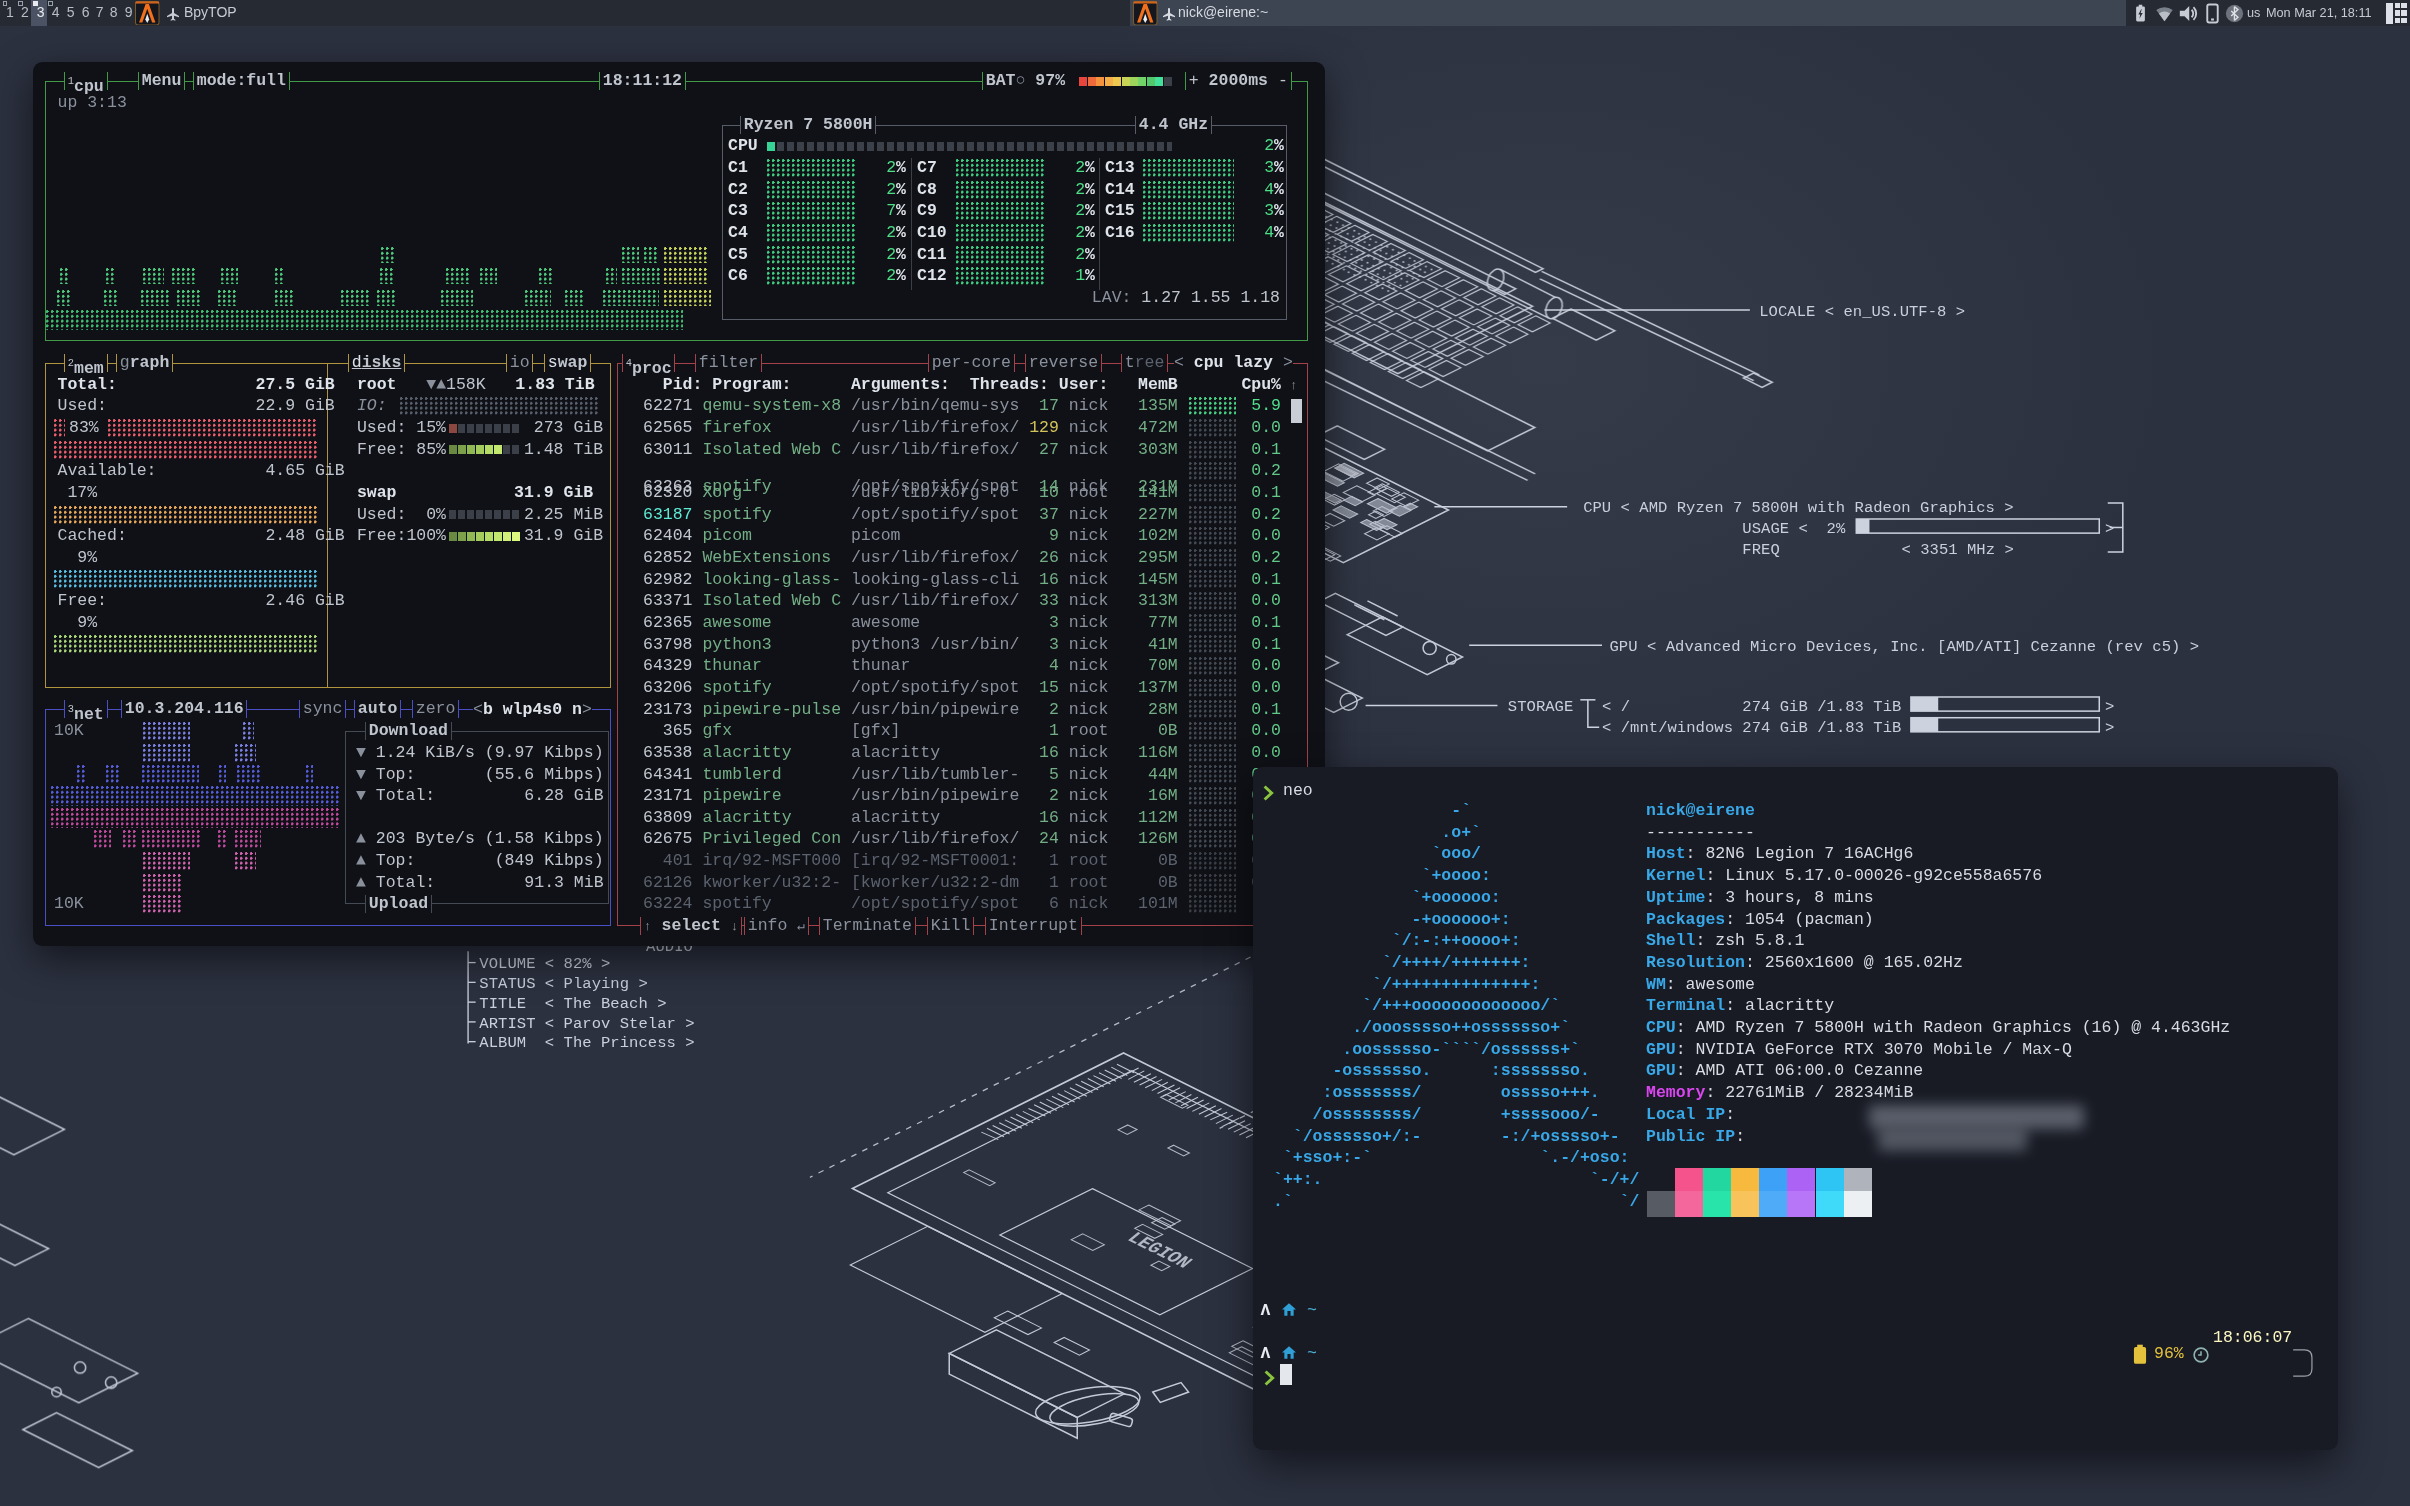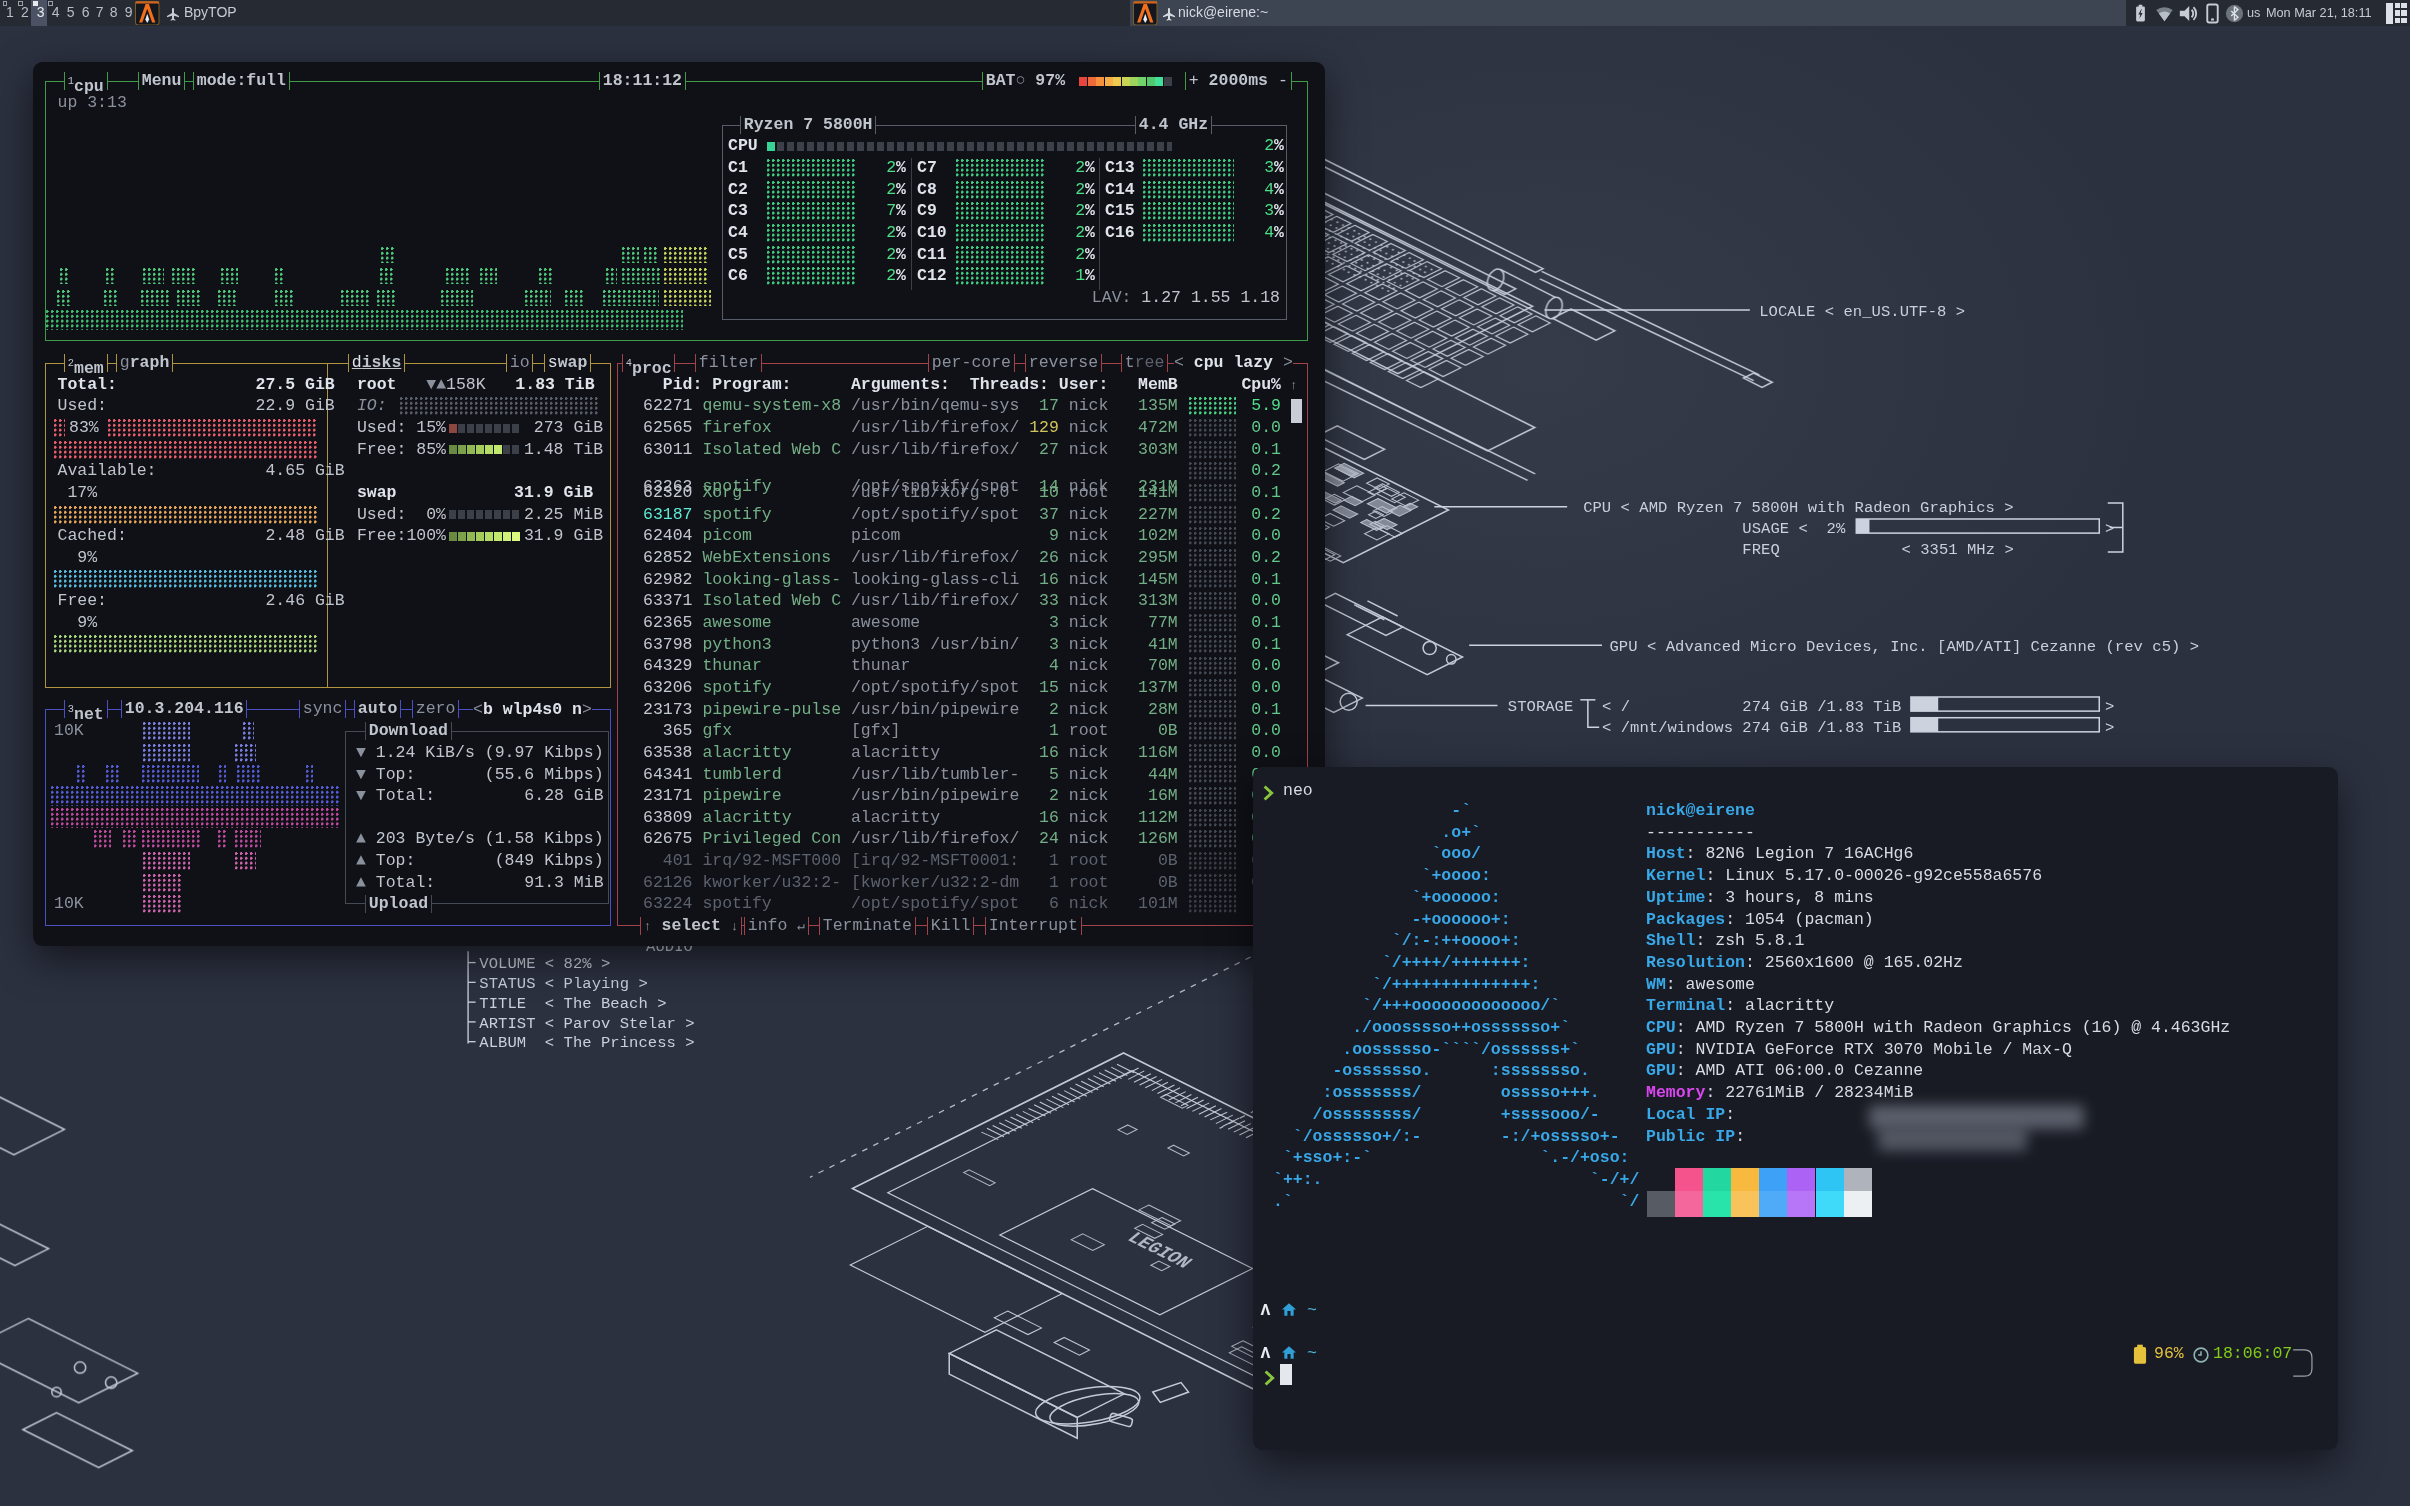--- a/index.html
+++ b/index.html
@@ -873,17 +873,17 @@
 <div style="position:absolute;left:27px;top:597px;width:12.2px;height:21px;background:#e4e7ec"></div>
 <svg style="position:absolute;left:880px;top:577px" width="14" height="21" viewBox="0 0 15 22">
 <rect x="1" y="3" width="13" height="18" rx="2" fill="#e5c23c"></rect>
       <rect x="4.5" y="0.5" width="6" height="3" fill="#e5c23c"></rect>
     </svg>
 <pre class="m" style="left:901px;top:576px;color:#e5c23c">96%</pre>
 <svg style="position:absolute;left:940px;top:580px" width="16" height="16" viewBox="0 0 17 17">
 <circle cx="8.5" cy="8.5" r="7.3" stroke="#8fb3b0" stroke-width="1.7" fill="none"></circle>
 <path d="M8.5 4.5 L8.5 8.5 L5.5 8.5" stroke="#8fb3b0" stroke-width="1.6" fill="none"></path>
     </svg>
-<pre class="m" style="left:960px;top:576px;color:#84cc16">18:06:07</pre>
+<pre class="m" style="left:960px;top:560px;color:#fef9c3">18:06:07</pre>
 <svg style="position:absolute;left:1040px;top:581px" width="21" height="30" viewBox="0 0 22 32">
 <path d="M0 2 L12 2 Q20 2 20 10 L20 22 Q20 30 12 30 L0 30" stroke="#9aa0a8" stroke-width="1.3" fill="none"></path>
     </svg>
 </div>
 
 </body></html>

